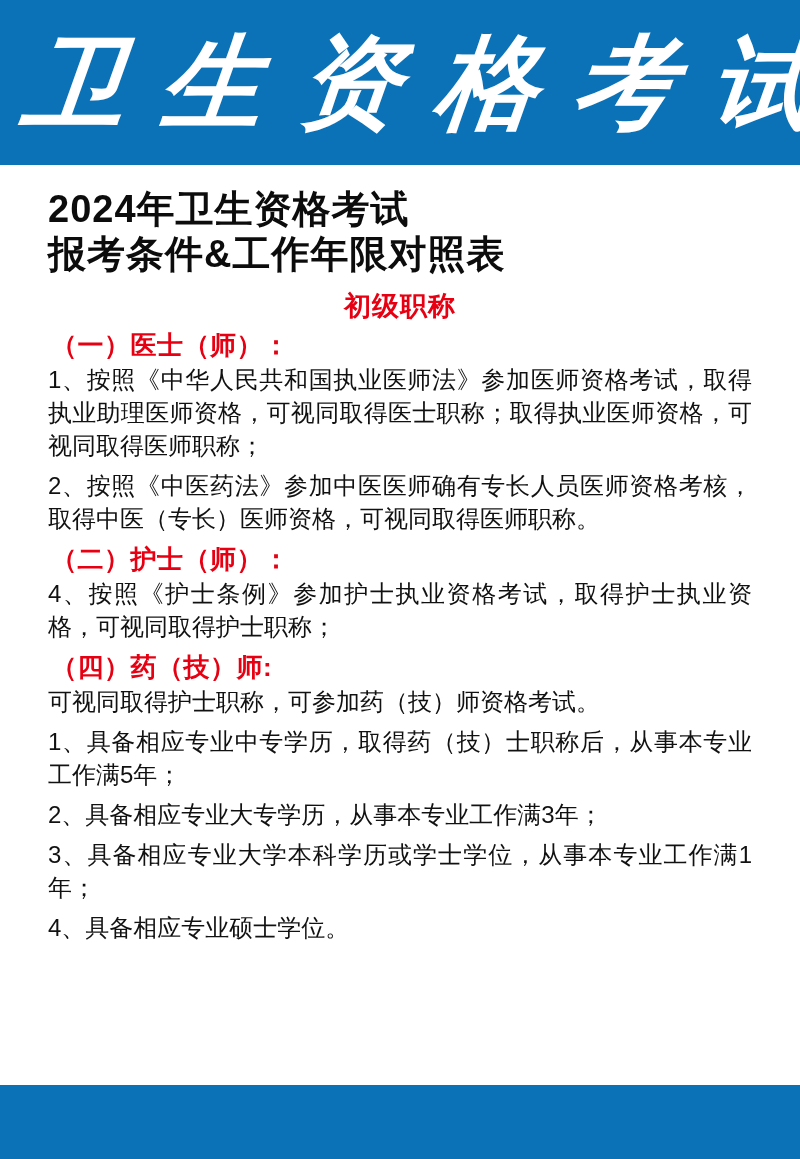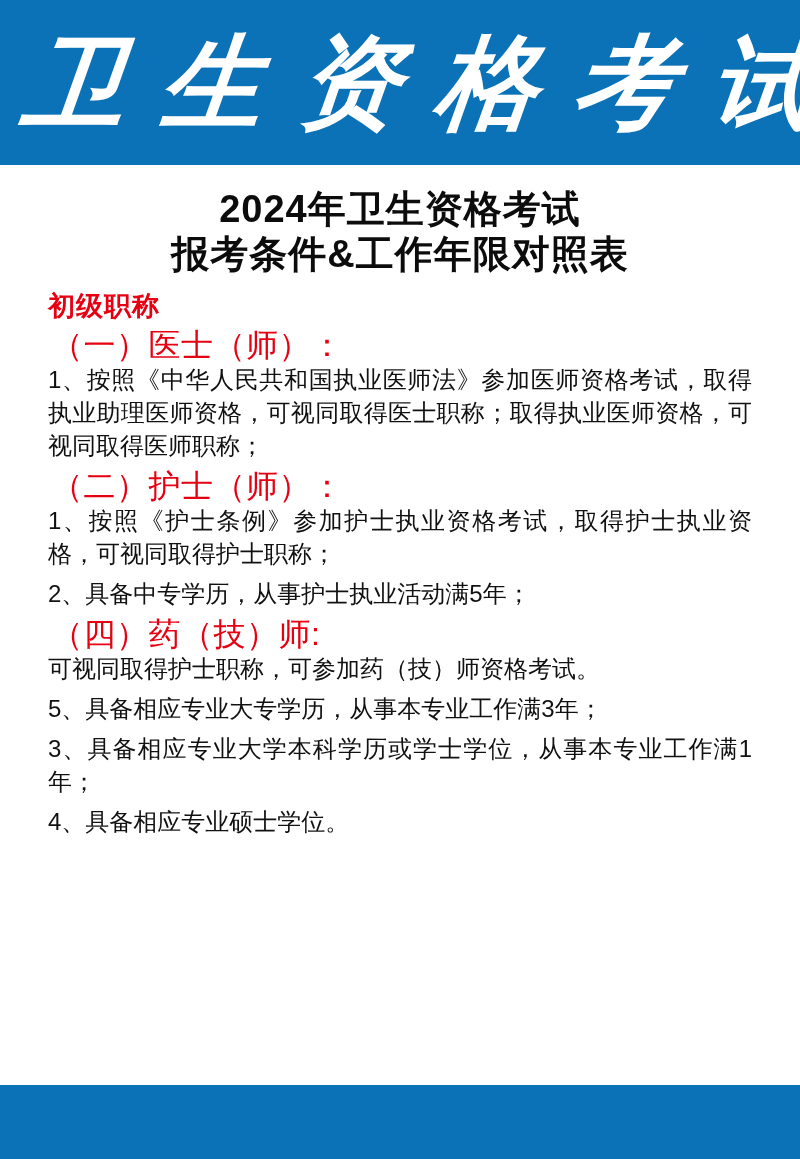--- a/index.html
+++ b/index.html
@@ -38,43 +38,44 @@
     user-select: none;
   }
 
   
   .content {
     padding: 22px 48px 0 48px;
     box-sizing: border-box;
   }
   .main-title {
     margin: 0;
-    text-align: center;
+    text-align: left;
     color: #0c0c0c;
     font-size: 38px;
     line-height: 45px;
     font-weight: 900;
     letter-spacing: 1px;
   }
   .title-line { display: block; }
   .subtitle {
     margin: 14px 0 9px 0;
+    text-align: center;
     color: #e60012;
     font-size: 27px;
     line-height: 30px;
     font-weight: bold;
     letter-spacing: 1px;
   }
   .sec-h {
     margin: 9px 0 3px 0;
     padding-left: 3px;
     color: #e60012;
-    font-size: 32px;
+    font-size: 26px;
     line-height: 30px;
-    font-weight: normal;
+    font-weight: bold;
     letter-spacing: 0.5px;
   }
   .item {
     margin: 0 0 7px 0;
     color: #111111;
     font-size: 24px;
     line-height: 33px;
     font-weight: 500;
     text-align: justify;
   }
@@ -103,35 +104,36 @@
     <h1 class="main-title">
       <span class="title-line">2024年卫生资格考试</span>
       <span class="title-line">报考条件&amp;工作年限对照表</span>
     </h1>
 
     <h2 class="subtitle">初级职称</h2>
 
     <section>
       <h3 class="sec-h">（一）医士（师）：</h3>
       <p class="item">1、按照《中华人民共和国执业医师法》参加医师资格考试，取得执业助理医师资格，可视同取得医士职称；取得执业医师资格，可视同取得医师职称；</p>
+      <p class="item">2、按照《中医药法》参加中医医师确有专长人员医师资格考核，取得中医（专长）医师资格，可视同取得医师职称。</p>
     </section>
 
     <section>
       <h3 class="sec-h">（二）护士（师）：</h3>
-      <p class="item">1、按照《护士条例》参加护士执业资格考试，取得护士执业资格，可视同取得护士职称；</p>
-      <p class="item">2、具备中专学历，从事护士执业活动满5年；</p>
+      <p class="item">4、按照《护士条例》参加护士执业资格考试，取得护士执业资格，可视同取得护士职称；</p>
     </section>
 
     <section>
     </section>
 
     <section>
       <h3 class="sec-h">（四）药（技）师:</h3>
       <p class="item">可视同取得护士职称，可参加药（技）师资格考试。</p>
-      <p class="item">5、具备相应专业大专学历，从事本专业工作满3年；</p>
+      <p class="item">1、具备相应专业中专学历，取得药（技）士职称后，从事本专业工作满5年；</p>
+      <p class="item">2、具备相应专业大专学历，从事本专业工作满3年；</p>
       <p class="item">3、具备相应专业大学本科学历或学士学位，从事本专业工作满1年；</p>
       <p class="item">4、具备相应专业硕士学位。</p>
     </section>
 
   </main>
 
   <footer class="footer-bar"></footer>
 
 </div>
 

